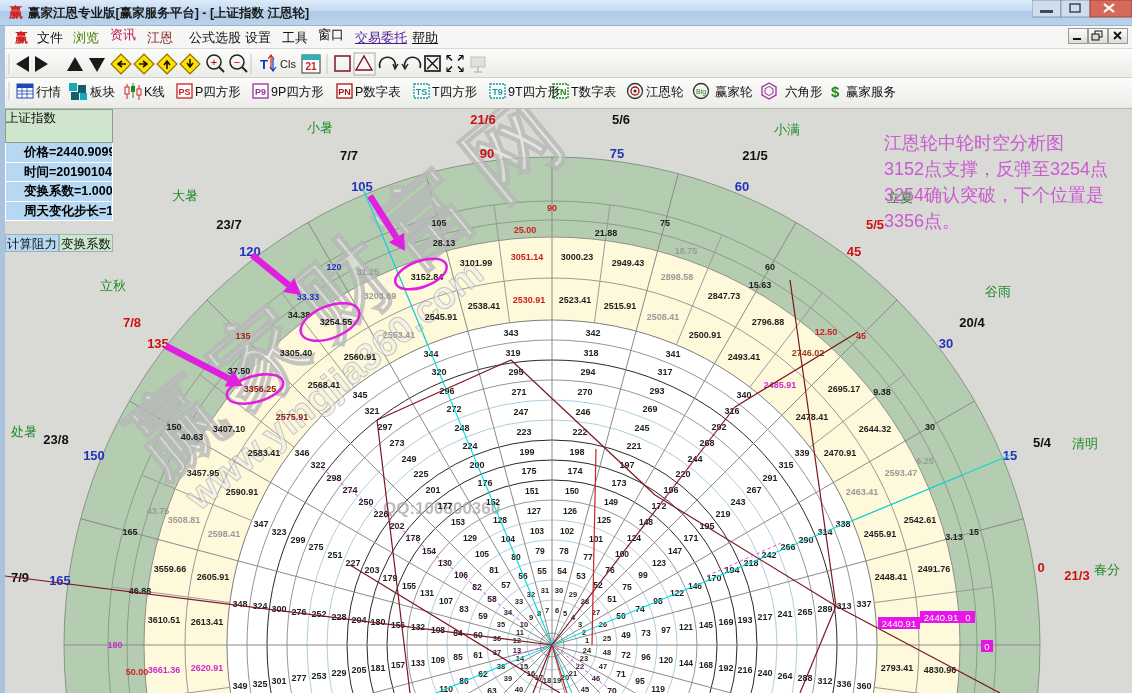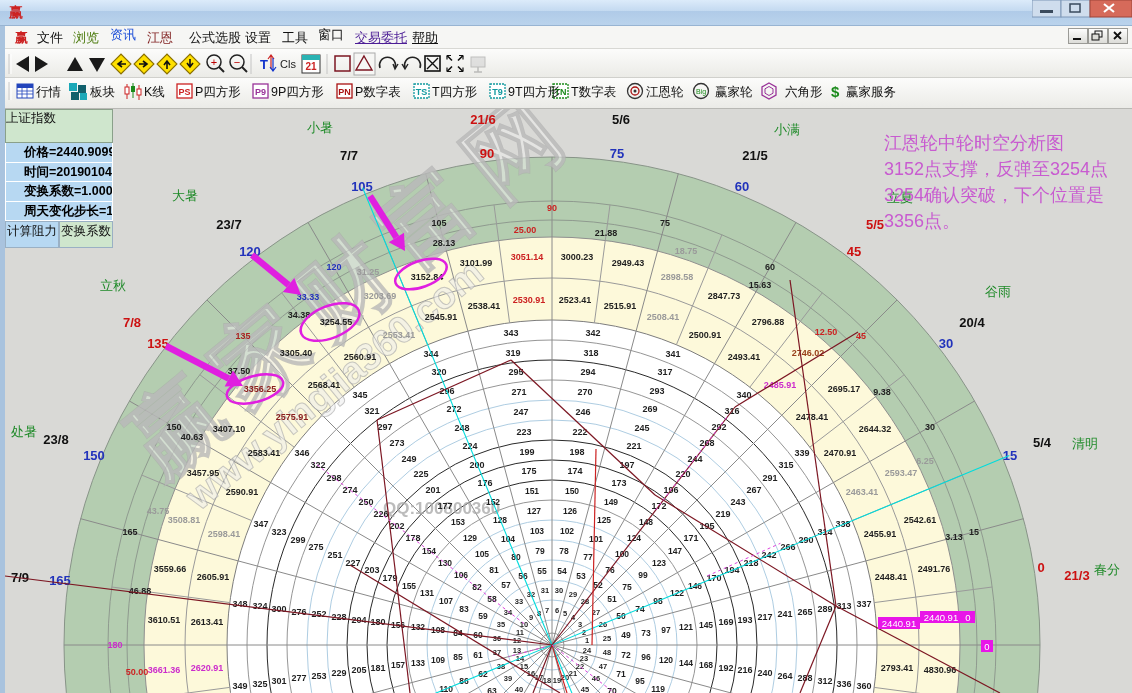--- a/index.html
+++ b/index.html
@@ -14,21 +14,21 @@
 #tb1 { position:absolute; left:5px; top:49px; width:1127px; height:29px;
   background:linear-gradient(#fcfcfb,#ebebe7); border-bottom:1px solid #d0d0cc; }
 #tb2 { position:absolute; left:5px; top:78px; width:1127px; height:31px;
   background:linear-gradient(#fcfcfb,#ebebe7); border-bottom:1px solid #b8b8b4; }
 #leftborder { position:absolute; left:0; top:26px; width:5px; height:667px; background:#a9c3de; }
 #panel { position:absolute; left:5px; top:109px; width:108px; font-size:12.5px; z-index:5; }
 #panel .hdr { background:#cfe6cd; border:1px solid #8aa08a; height:34px; text-align:left;
    color:#111; line-height:17px; }
 #panel .row { background:#b7d8f2; border:1px solid #ffffff; border-top:none; height:19.5px;
    color:#000000; font-weight:bold; line-height:18.5px; padding-left:18px; white-space:nowrap; overflow:hidden; }
-#panel .btns { display:flex; height:27px; }
+#panel .btns { display:flex; height:18px;margin-top:13px; }
 #panel .btns div { width:54px; line-height:18px; text-align:center; color:#111;
    border:1px solid #9ab0c4; }
 #mdibtns span { display:inline-block; width:20px; height:16px; background:linear-gradient(#fdfdfd,#dcdcd8);
    border:1px solid #9a9a96; text-align:center; vertical-align:top; }
 #mdibtns svg { display:block; margin:0 auto; }
 #analysis { position:absolute; left:884px; top:130px; width:250px; z-index:6;
    color:#c85bd0; font-size:18px; line-height:26px; }
 </style></head>
 <body>
 <div id="leftborder"></div>
@@ -502,36 +502,37 @@
 <text x="899" y="626.5" text-anchor="middle" font-size="9.5" fill="#ffffff">2440.91</text>
 <rect x="920" y="611" width="42" height="12" fill="#e815e8"></rect>
 <text x="941" y="620.5" text-anchor="middle" font-size="9.5" fill="#ffffff">2440.91</text>
 <rect x="962" y="611" width="13" height="12" fill="#e815e8"></rect>
 <text x="968" y="620.5" text-anchor="middle" font-size="9.5" fill="#ffffff">0</text>
 <rect x="981" y="640" width="12" height="12" fill="#e815e8"></rect>
 <text x="987" y="649.5" text-anchor="middle" font-size="9.5" fill="#ffffff">0</text>
 </svg>
 <div id="titlebar">
   <span class="logo">赢</span>
+  <span class="txt">赢家江恩专业版[赢家服务平台] - [上证指数 江恩轮]</span>
   <svg width="100" height="20" style="position:absolute;right:0;top:0">
     <g>
      <rect x="0" y="0" width="29" height="17" rx="0" fill="#cfdded" stroke="#7e98b8"></rect>
      <rect x="29" y="0" width="29" height="17" fill="#cfdded" stroke="#7e98b8"></rect>
      <rect x="58" y="0" width="42" height="17" fill="#d66a5a" stroke="#9e4538"></rect>
      <rect x="8" y="10" width="13" height="3" fill="#3a4a5c"></rect>
      <rect x="38" y="4" width="10" height="8" fill="none" stroke="#3a4a5c" stroke-width="1.5"></rect>
      <path d="M72 4 L82 12 M82 4 L72 12" stroke="#fff" stroke-width="2.2"></path>
     </g>
   </svg>
 </div>
 <div id="menubar">
     <span style="position:absolute;left:10px;top:3px;color:#cc2222;font-weight:bold;">赢</span>
     <span style="position:absolute;left:32px;top:3px;color:#111;">文件</span>
     <span style="position:absolute;left:68px;top:3px;color:#4d7c0f;">浏览</span>
-    <span style="position:absolute;left:105px;top:0;color:#1d4ed8;">资讯</span>
+    <span style="position:absolute;left:105px;top:0;color:#be185d;">资讯</span>
     <span style="position:absolute;left:142px;top:3px;color:#7f1d1d;font-family:Liberation Serif, serif;">江恩</span>
     <span style="position:absolute;left:184px;top:3px;color:#111;">公式选股</span>
     <span style="position:absolute;left:240px;top:3px;color:#111;text-align:right;">设置</span>
     <span style="position:absolute;left:277px;top:3px;color:#111;">工具</span>
     <span style="position:absolute;left:313px;top:0;color:#111;">窗口</span>
     <span style="position:absolute;left:350px;top:3px;color:#4c1d95;text-decoration:underline;">交易委托</span>
     <span style="position:absolute;left:407px;top:3px;color:#111;text-decoration:underline;">帮助</span>
   <span id="mdibtns" style="position:absolute;right:4px;top:2px"><span><svg width="18" height="13">
           <rect x="4" y="9" width="8" height="2" fill="#111"></rect>
         </svg></span><span><svg width="18" height="13">

